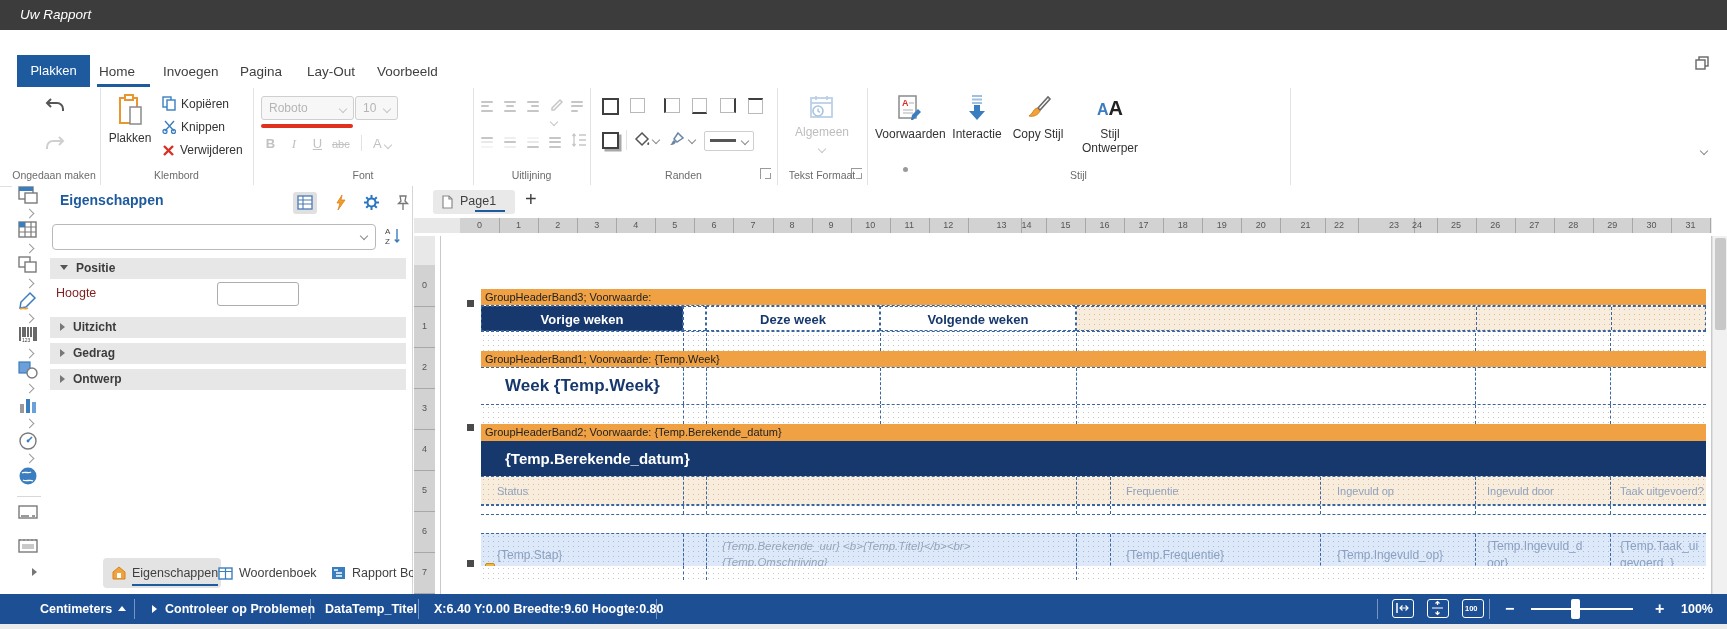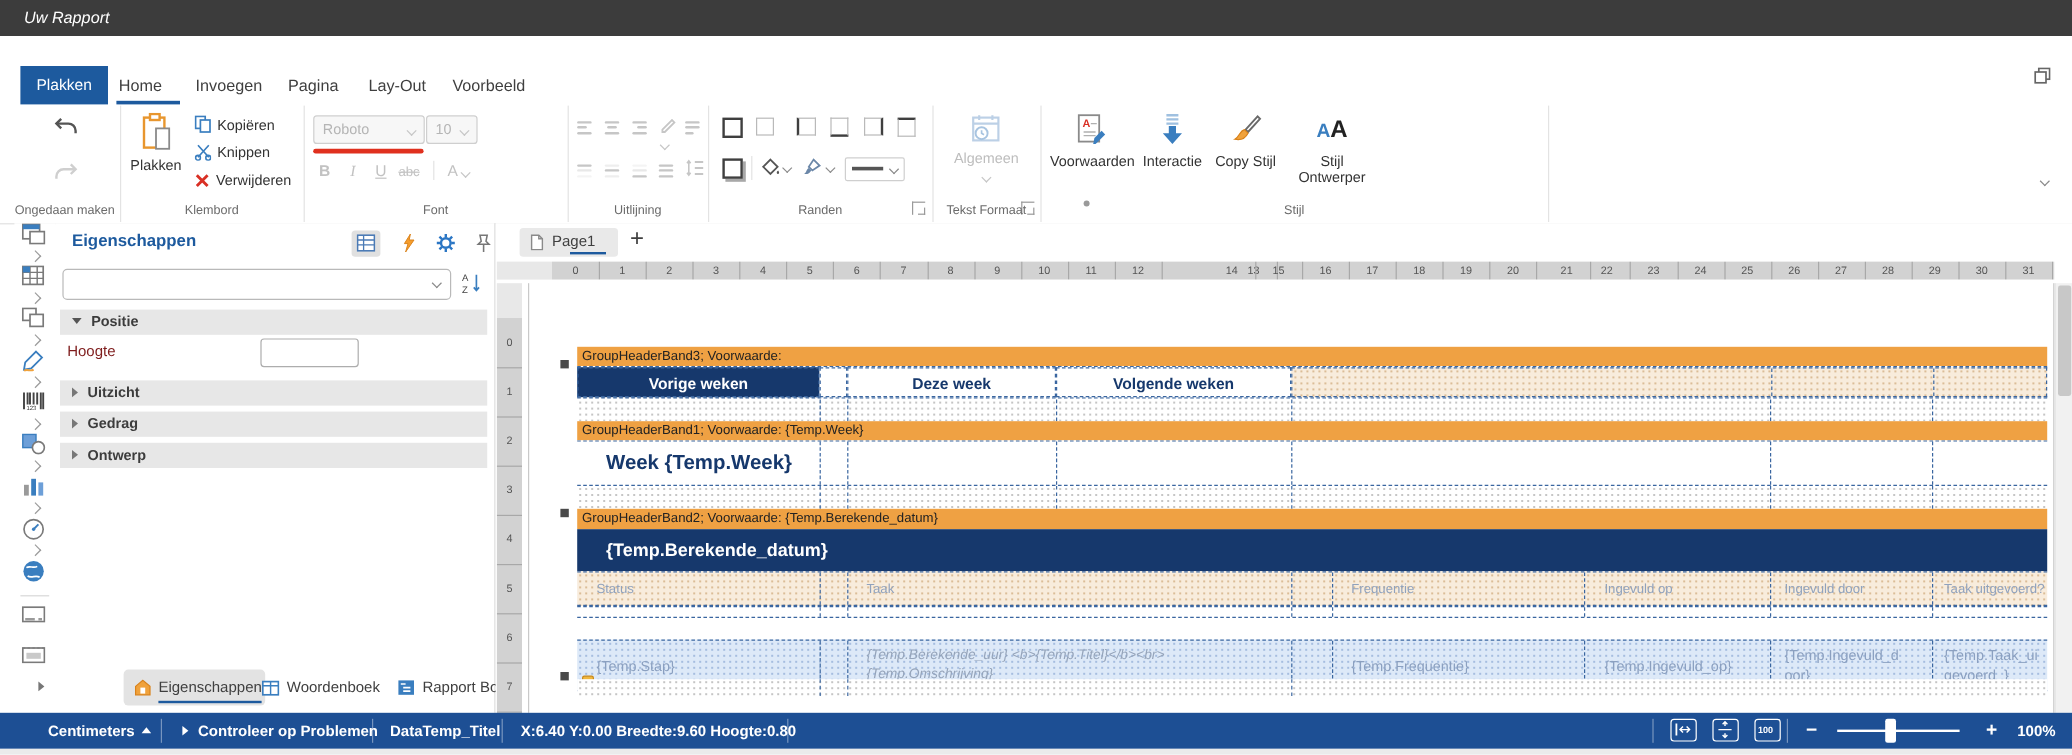--- a/index.html
+++ b/index.html
@@ -487,31 +487,31 @@
           <div class="rhseg" style="left: 117.188px;">3</div>
           <div class="rhseg" style="left: 156.25px;">4</div>
           <div class="rhseg" style="left: 195.312px;">5</div>
           <div class="rhseg" style="left: 234.375px;">6</div>
           <div class="rhseg" style="left: 273.438px;">7</div>
           <div class="rhseg" style="left: 312.5px;">8</div>
           <div class="rhseg" style="left: 351.562px;">9</div>
           <div class="rhseg" style="left: 390.625px;">10</div>
           <div class="rhseg" style="left: 429.688px;">11</div>
           <div class="rhseg" style="left: 468.75px;">12</div>
-          <div class="rhseg" style="left: 532px; padding-left: 33px;">13</div>
+          <div class="rhseg" style="left: 489px; padding-left: 33px;">13</div>
           <div class="rhseg" style="left: 546.875px;">14</div>
           <div class="rhseg" style="left: 585.938px;">15</div>
           <div class="rhseg" style="left: 625px;">16</div>
           <div class="rhseg" style="left: 664.062px;">17</div>
           <div class="rhseg" style="left: 703.125px;">18</div>
           <div class="rhseg" style="left: 742.188px;">19</div>
           <div class="rhseg" style="left: 781.25px;">20</div>
           <div class="rhseg" style="left: 826px;">21</div>
           <div class="rhseg" style="left: 859.375px;">22</div>
-          <div class="rhseg" style="left: 898.438px;">23</div>
+          <div class="rhseg" style="left: 898.438px; padding-left: 16px;">23</div>
           <div class="rhseg" style="left: 937.5px;">24</div>
           <div class="rhseg" style="left: 976.562px;">25</div>
           <div class="rhseg" style="left: 1015.62px;">26</div>
           <div class="rhseg" style="left: 1054.69px;">27</div>
           <div class="rhseg" style="left: 1093.75px;">28</div>
           <div class="rhseg" style="left: 1132.81px;">29</div>
           <div class="rhseg" style="left: 1171.88px;">30</div>
           <div class="rhseg" style="left: 1210.94px;">31</div>
         </div>
       </div>
@@ -582,21 +582,20 @@
 
   <div class="row drow peachdot" style="top:476px;height:29px;">
     <div class="vl" style="left:202px;"></div>
       <div class="vl" style="left:225px;"></div>
       <div class="vl" style="left:595px;"></div>
       <div class="vl" style="left:629px;"></div>
       <div class="vl" style="left:839px;"></div>
       <div class="vl" style="left:994px;"></div>
       <div class="vl" style="left:1129px;"></div>
     <div class="colhdr" style="left:16px;width:180px;">Status</div>
-    <div class="colhdr" style="left:241px;width:200px;">Taak</div>
     <div class="colhdr" style="left:645px;width:180px;">Frequentie</div>
     <div class="colhdr" style="left:856px;width:130px;">Ingevuld op</div>
     <div class="colhdr" style="left:1006px;width:115px;">Ingevuld door</div>
     <div class="colhdr" style="left:1139px;width:90px;">Taak uitgevoerd?</div>
   </div>
   <div class="row drow" style="top:505px;height:10px;background:#fff;">
     <div class="vl" style="left:202px;"></div>
       <div class="vl" style="left:225px;"></div>
       <div class="vl" style="left:595px;"></div>
       <div class="vl" style="left:629px;"></div>

